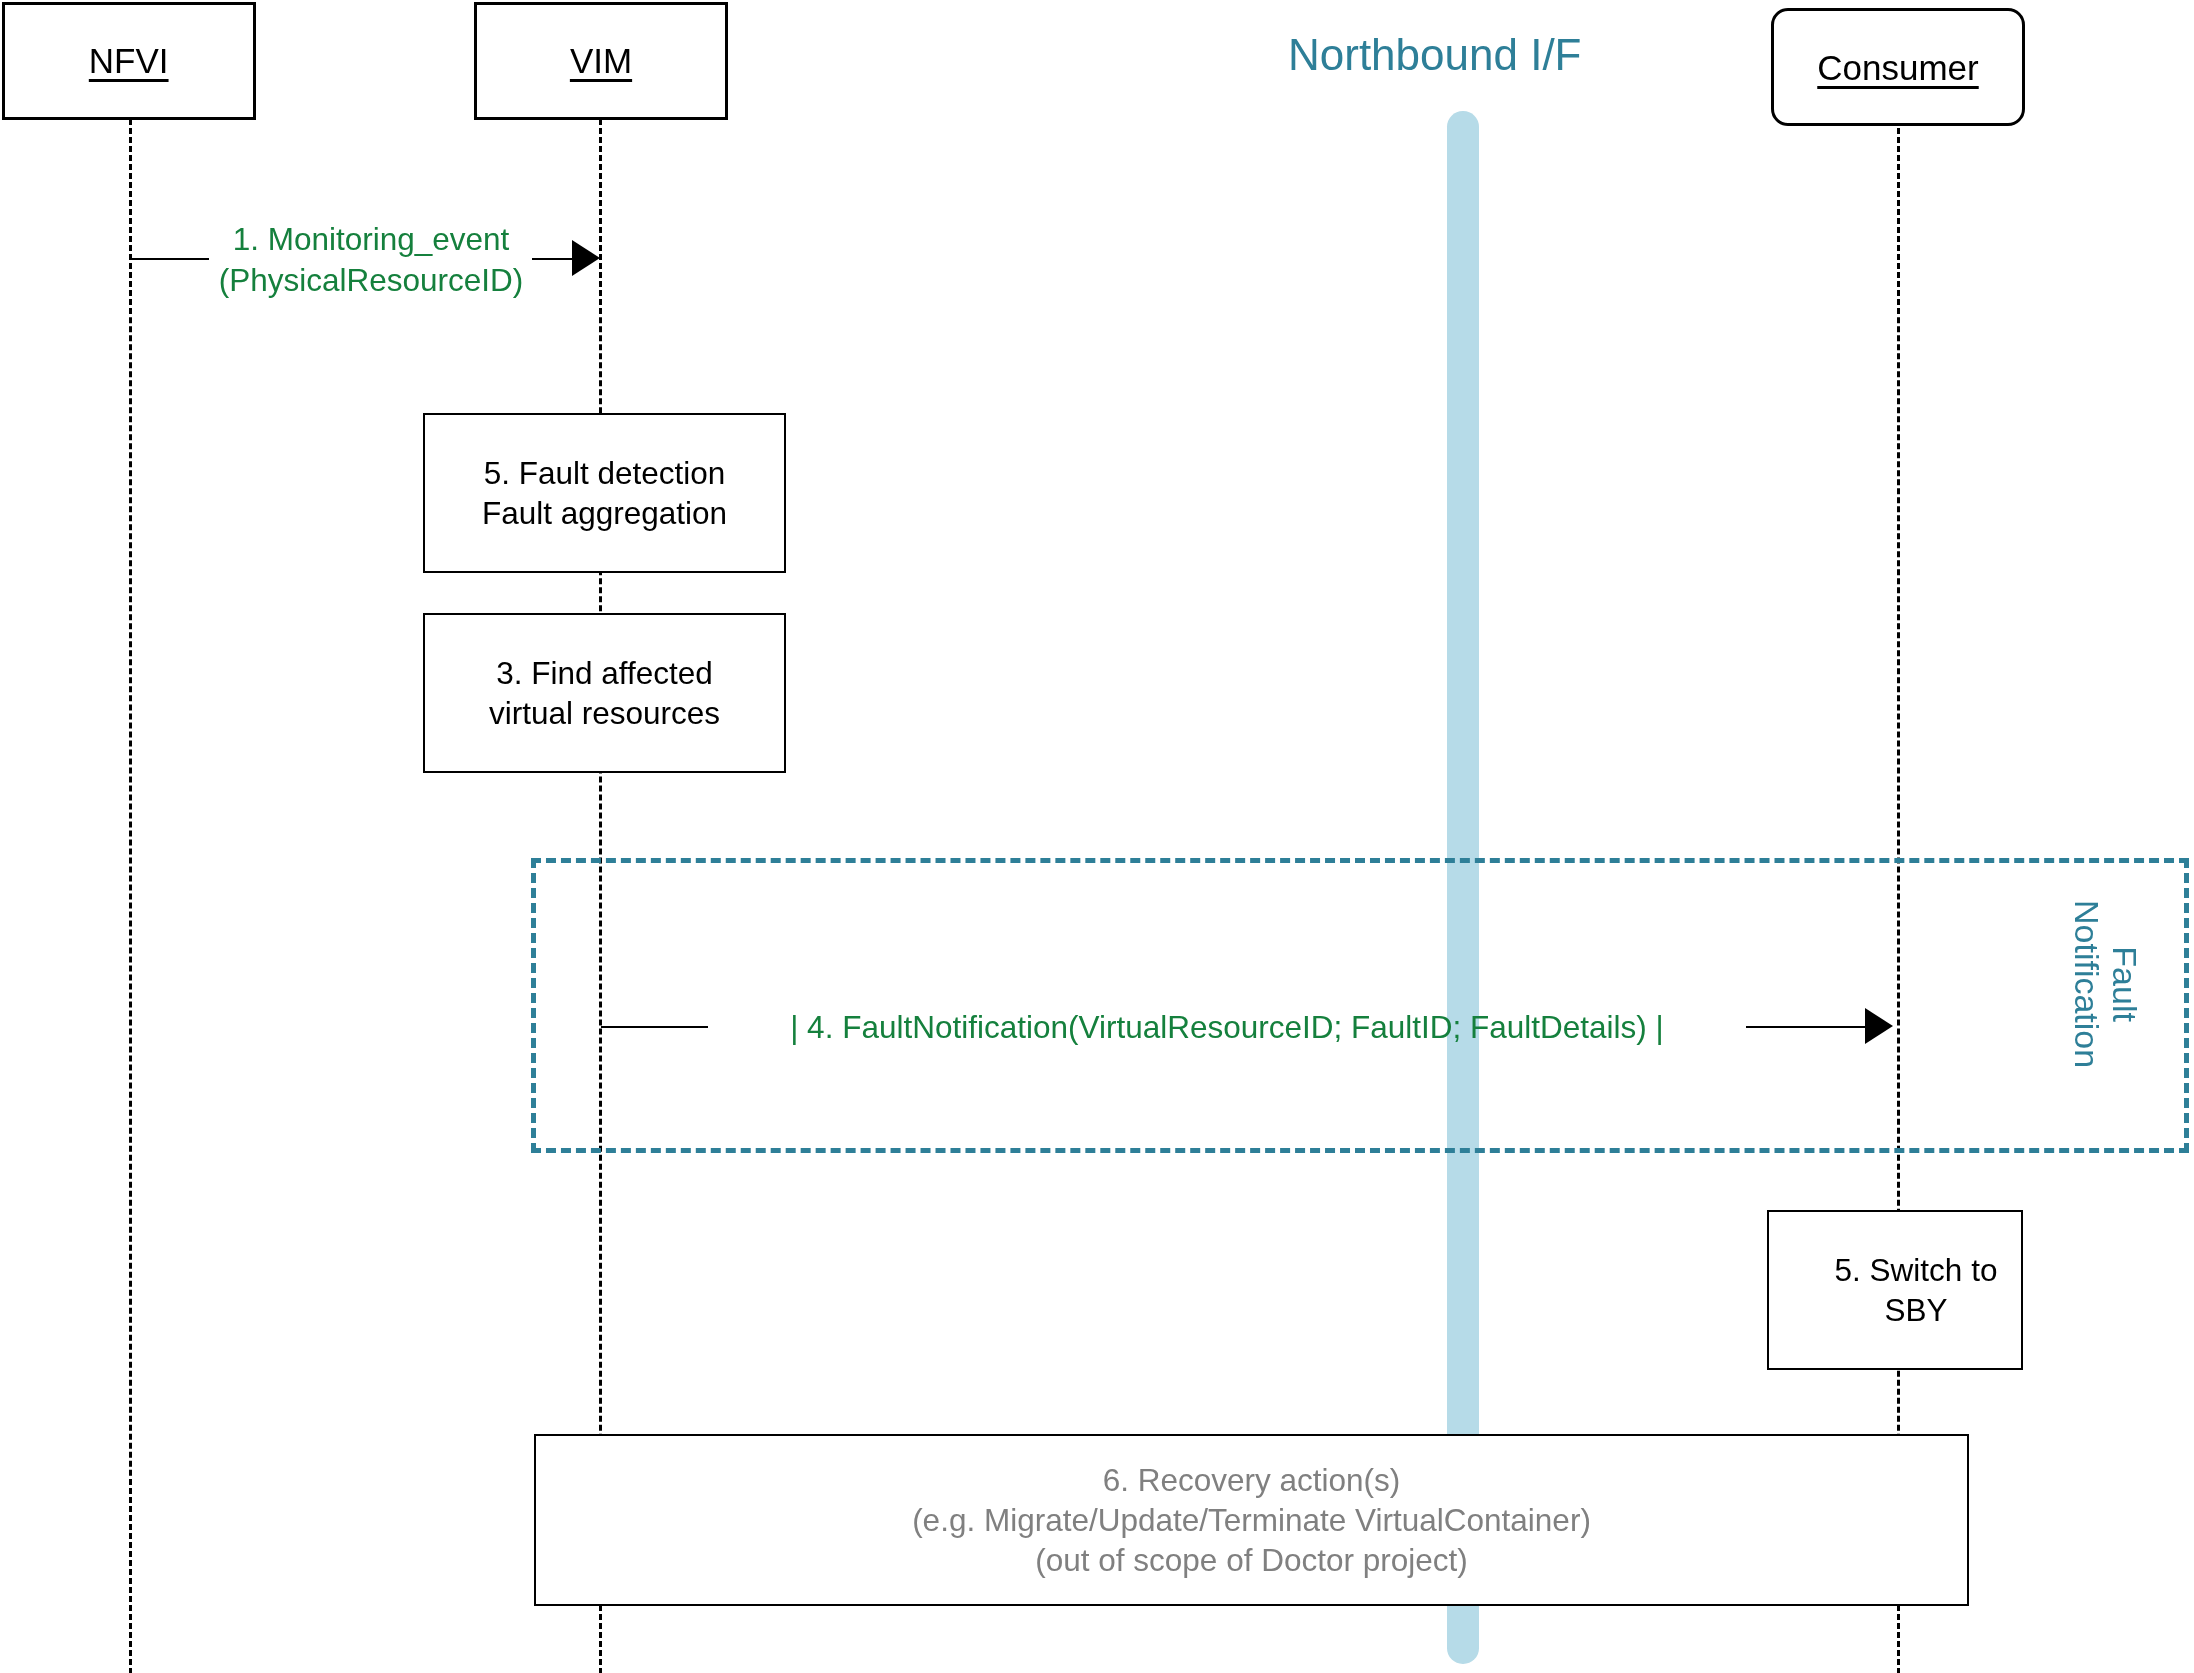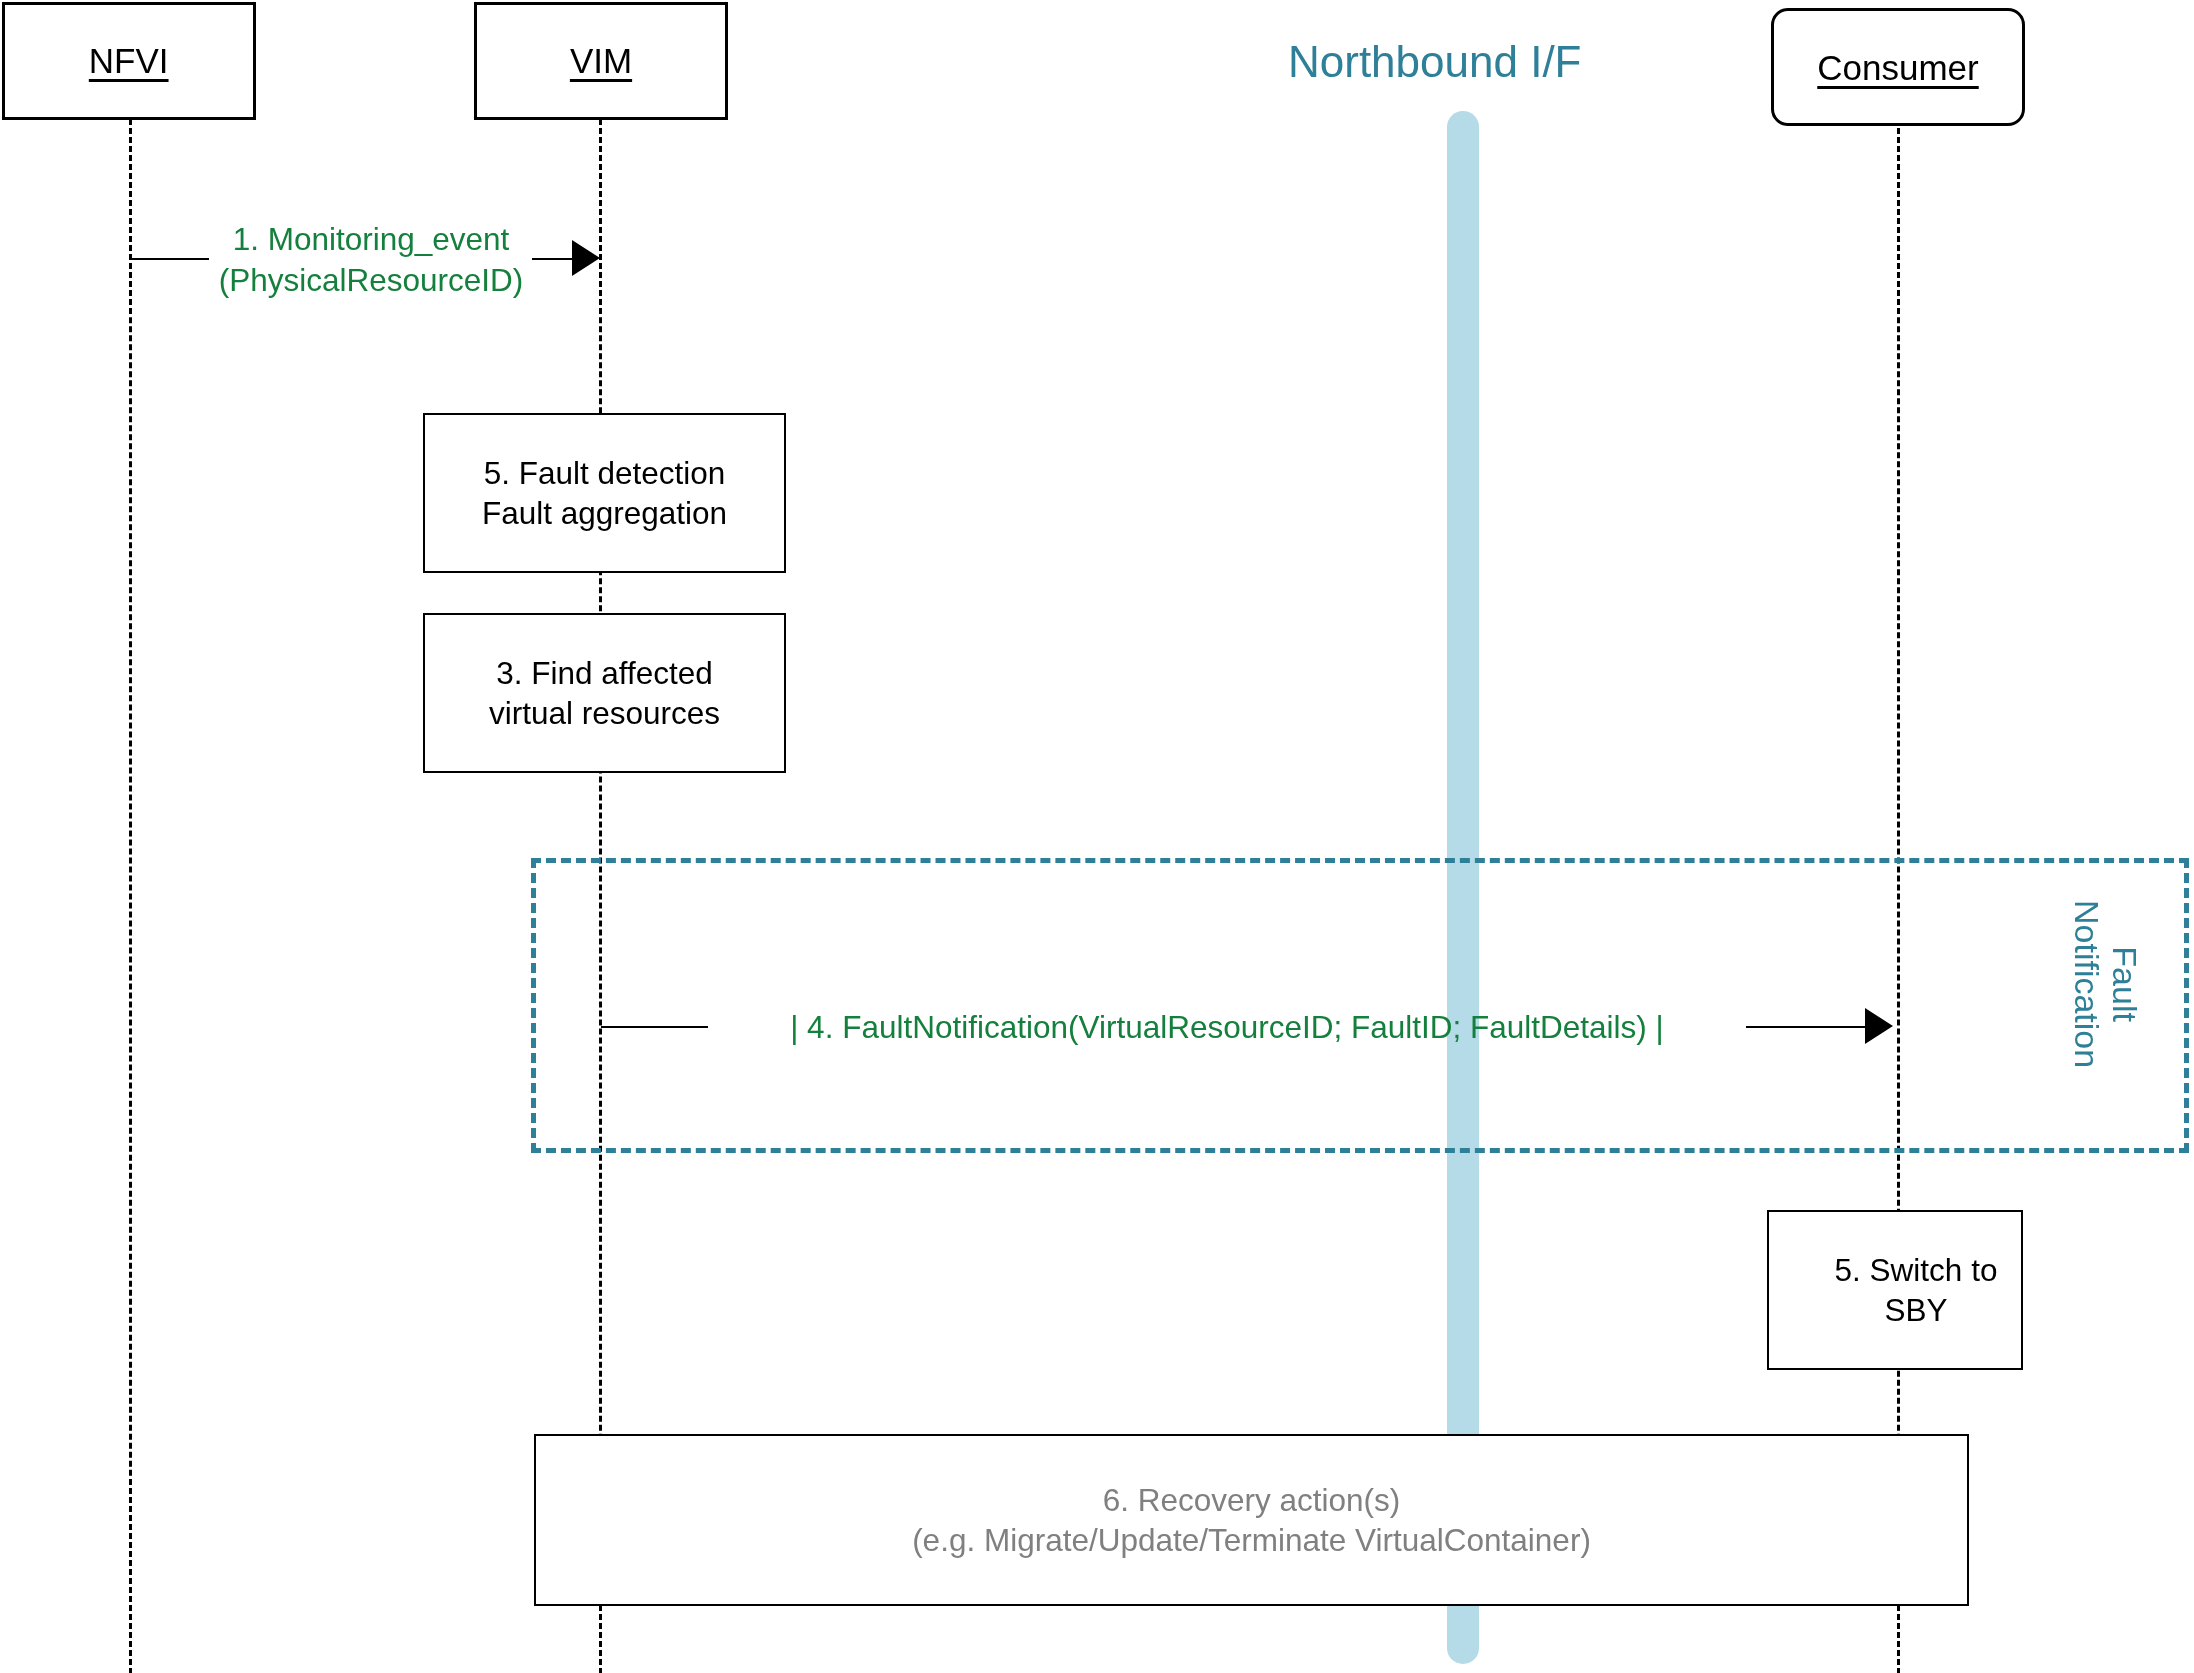--- a/index.html
+++ b/index.html
@@ -115,21 +115,21 @@
   </div>
 
   <div class="actor-box" style="left:474px;top:1.7px;width:254px;height:118px;">
     <span class="actor-label">VIM</span>
   </div>
 
   <div class="actor-box" style="left:1771px;top:8px;width:254px;height:118px;border-radius:17px;">
     <span class="actor-label">Consumer</span>
   </div>
 
-  <div class="nb-title" style="left:1288px;top:33px;margin-top:7px;">Northbound I/F</div>
+  <div class="nb-title" style="left:1288px;top:33px;">Northbound I/F</div>
 
   <div class="msg-line" style="left:131px;top:258px;width:78px;"></div>
   <div class="msg-line" style="left:532px;top:258px;width:42px;"></div>
   <div class="msg-head" style="left:572px;top:240px;"></div>
   <div class="msg-label" style="left:208px;top:219px;width:326px;">
     <div>1. Monitoring_event</div>
     <div>(PhysicalResourceID)</div>
   </div>
 
   <div class="act-box" style="left:423px;top:413px;width:363px;height:160px;">
@@ -163,17 +163,18 @@
     <div class="act-text">
       <div>5. Switch to</div>
       <div>SBY</div>
     </div>
   </div>
 
   <div class="act-box" style="left:534px;top:1434px;width:1435px;height:172px;">
     <div class="act-text grey">
       <div>6. Recovery action(s)</div>
       <div>(e.g. Migrate/Update/Terminate VirtualContainer)</div>
+      <div>(out of scope of Doctor project)</div>
     </div>
   </div>
 
 </div>
 
 
 </body></html>

